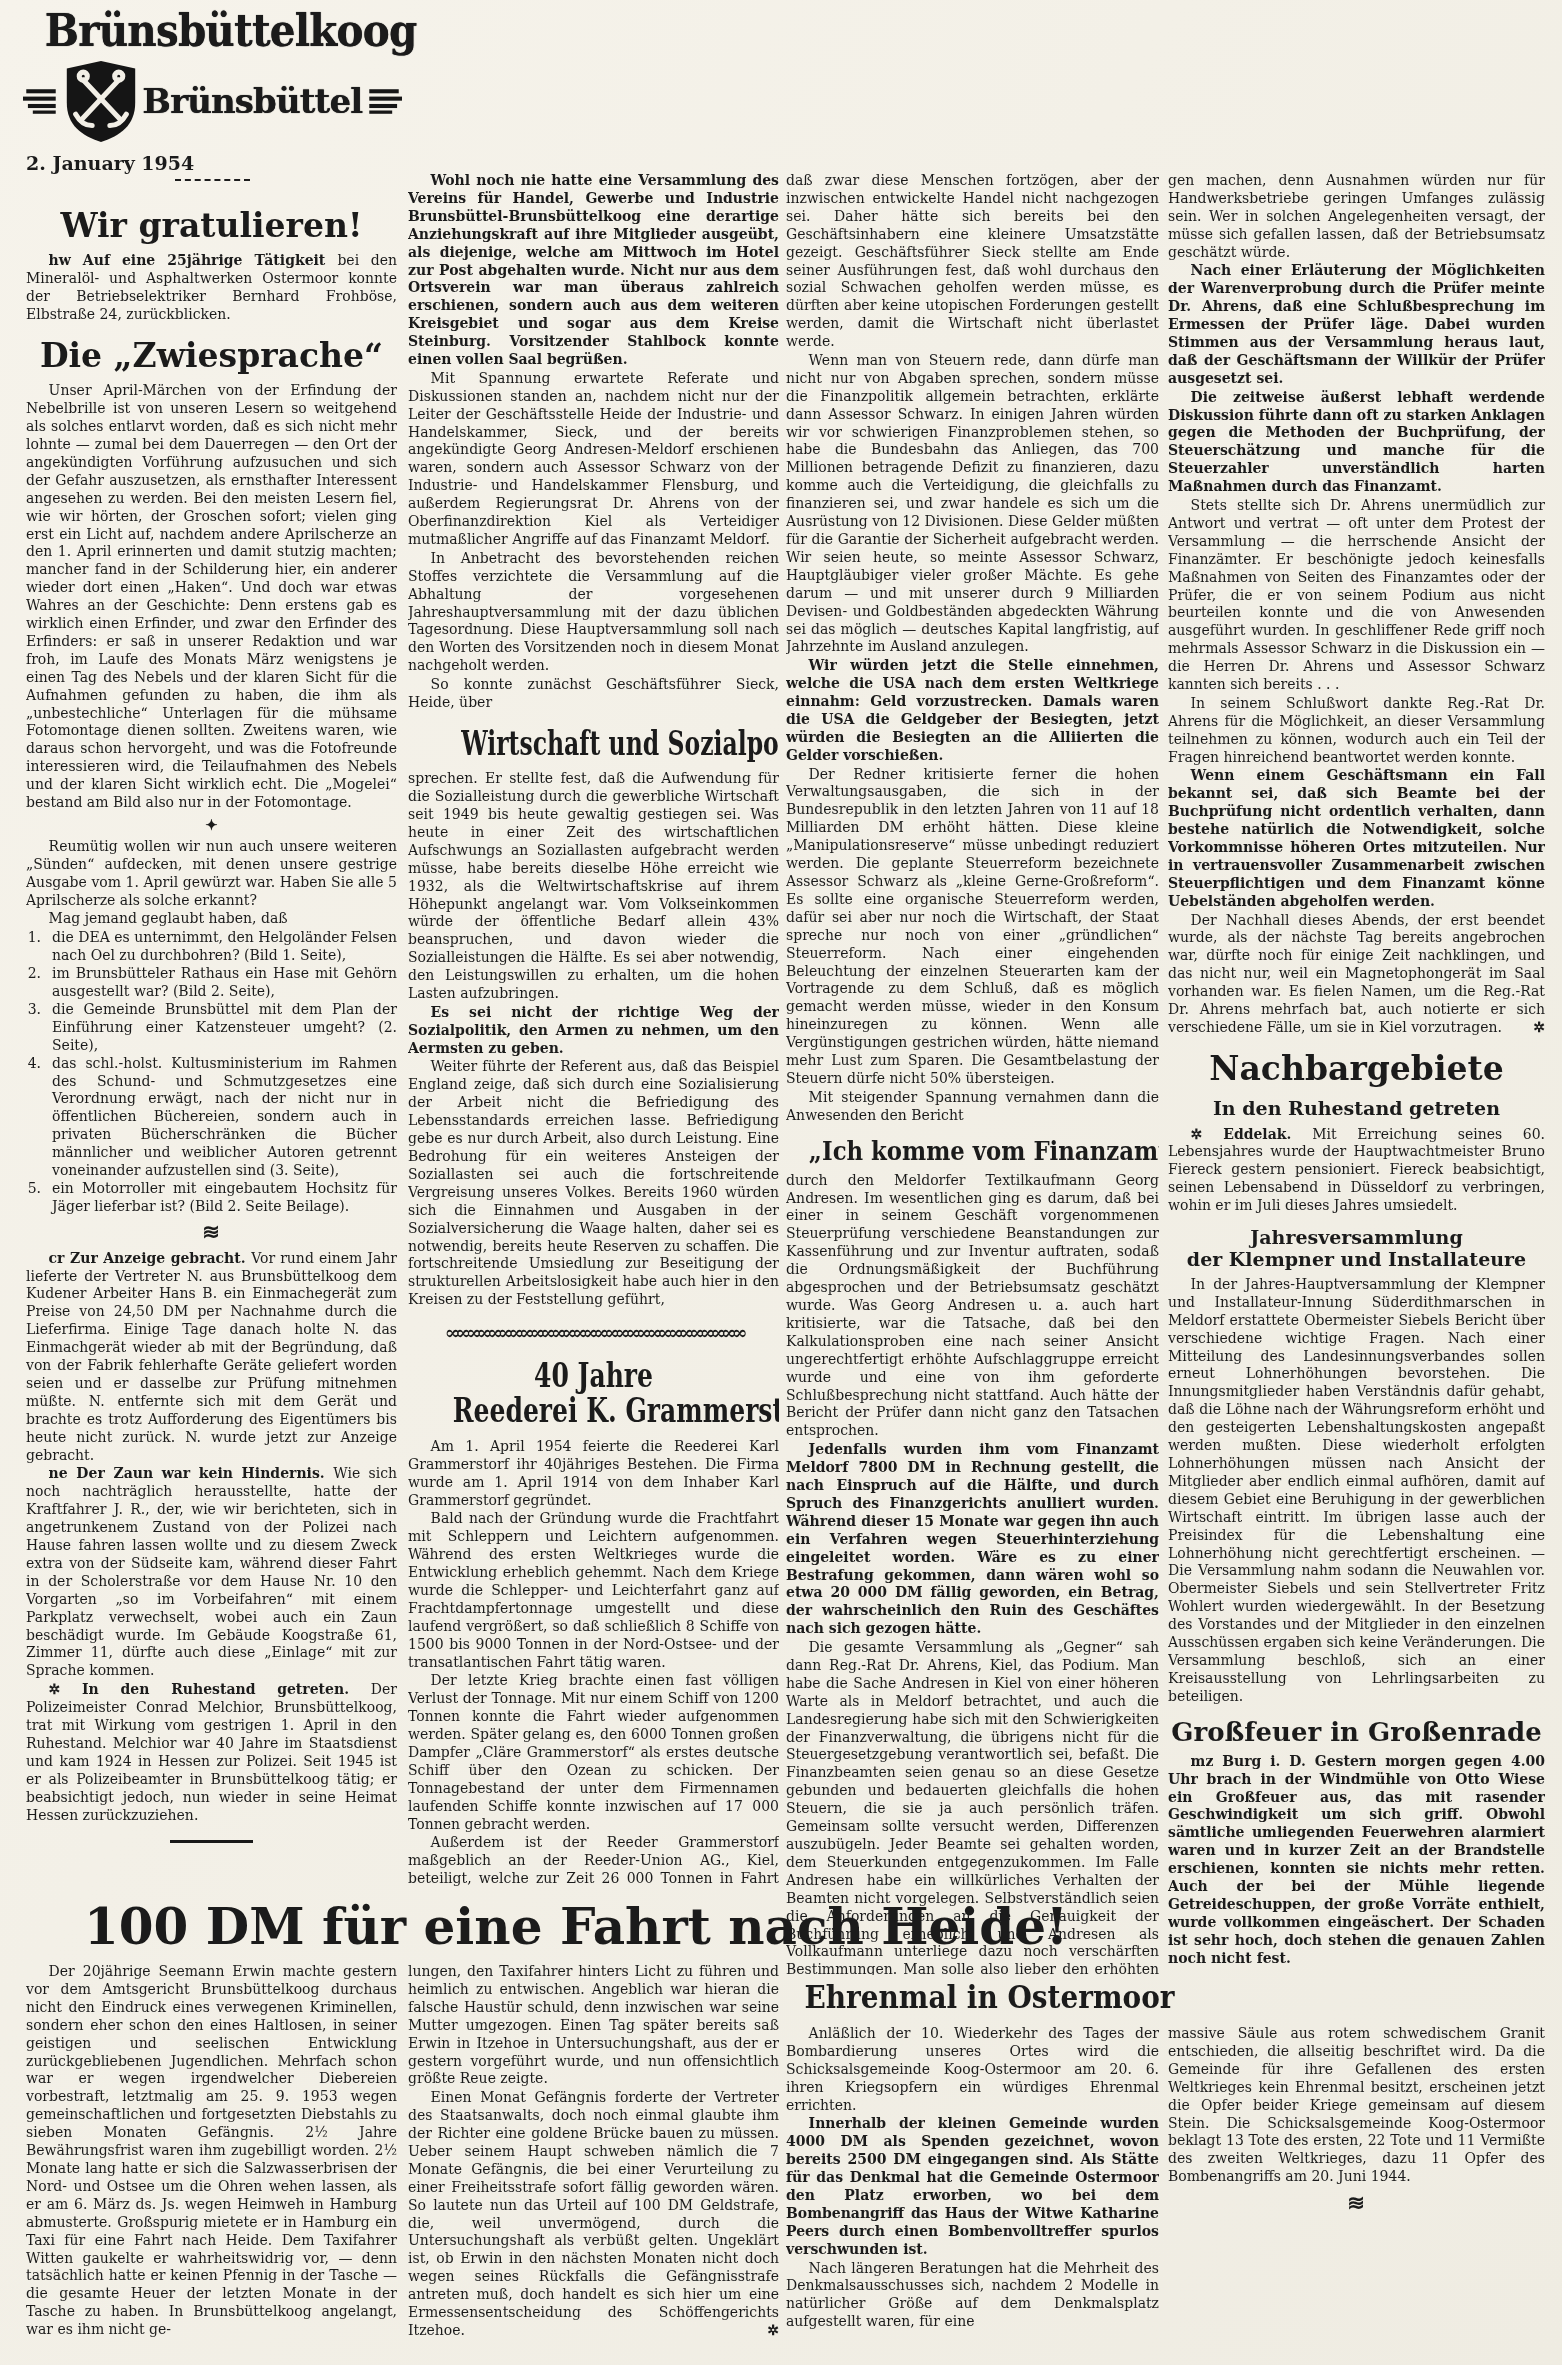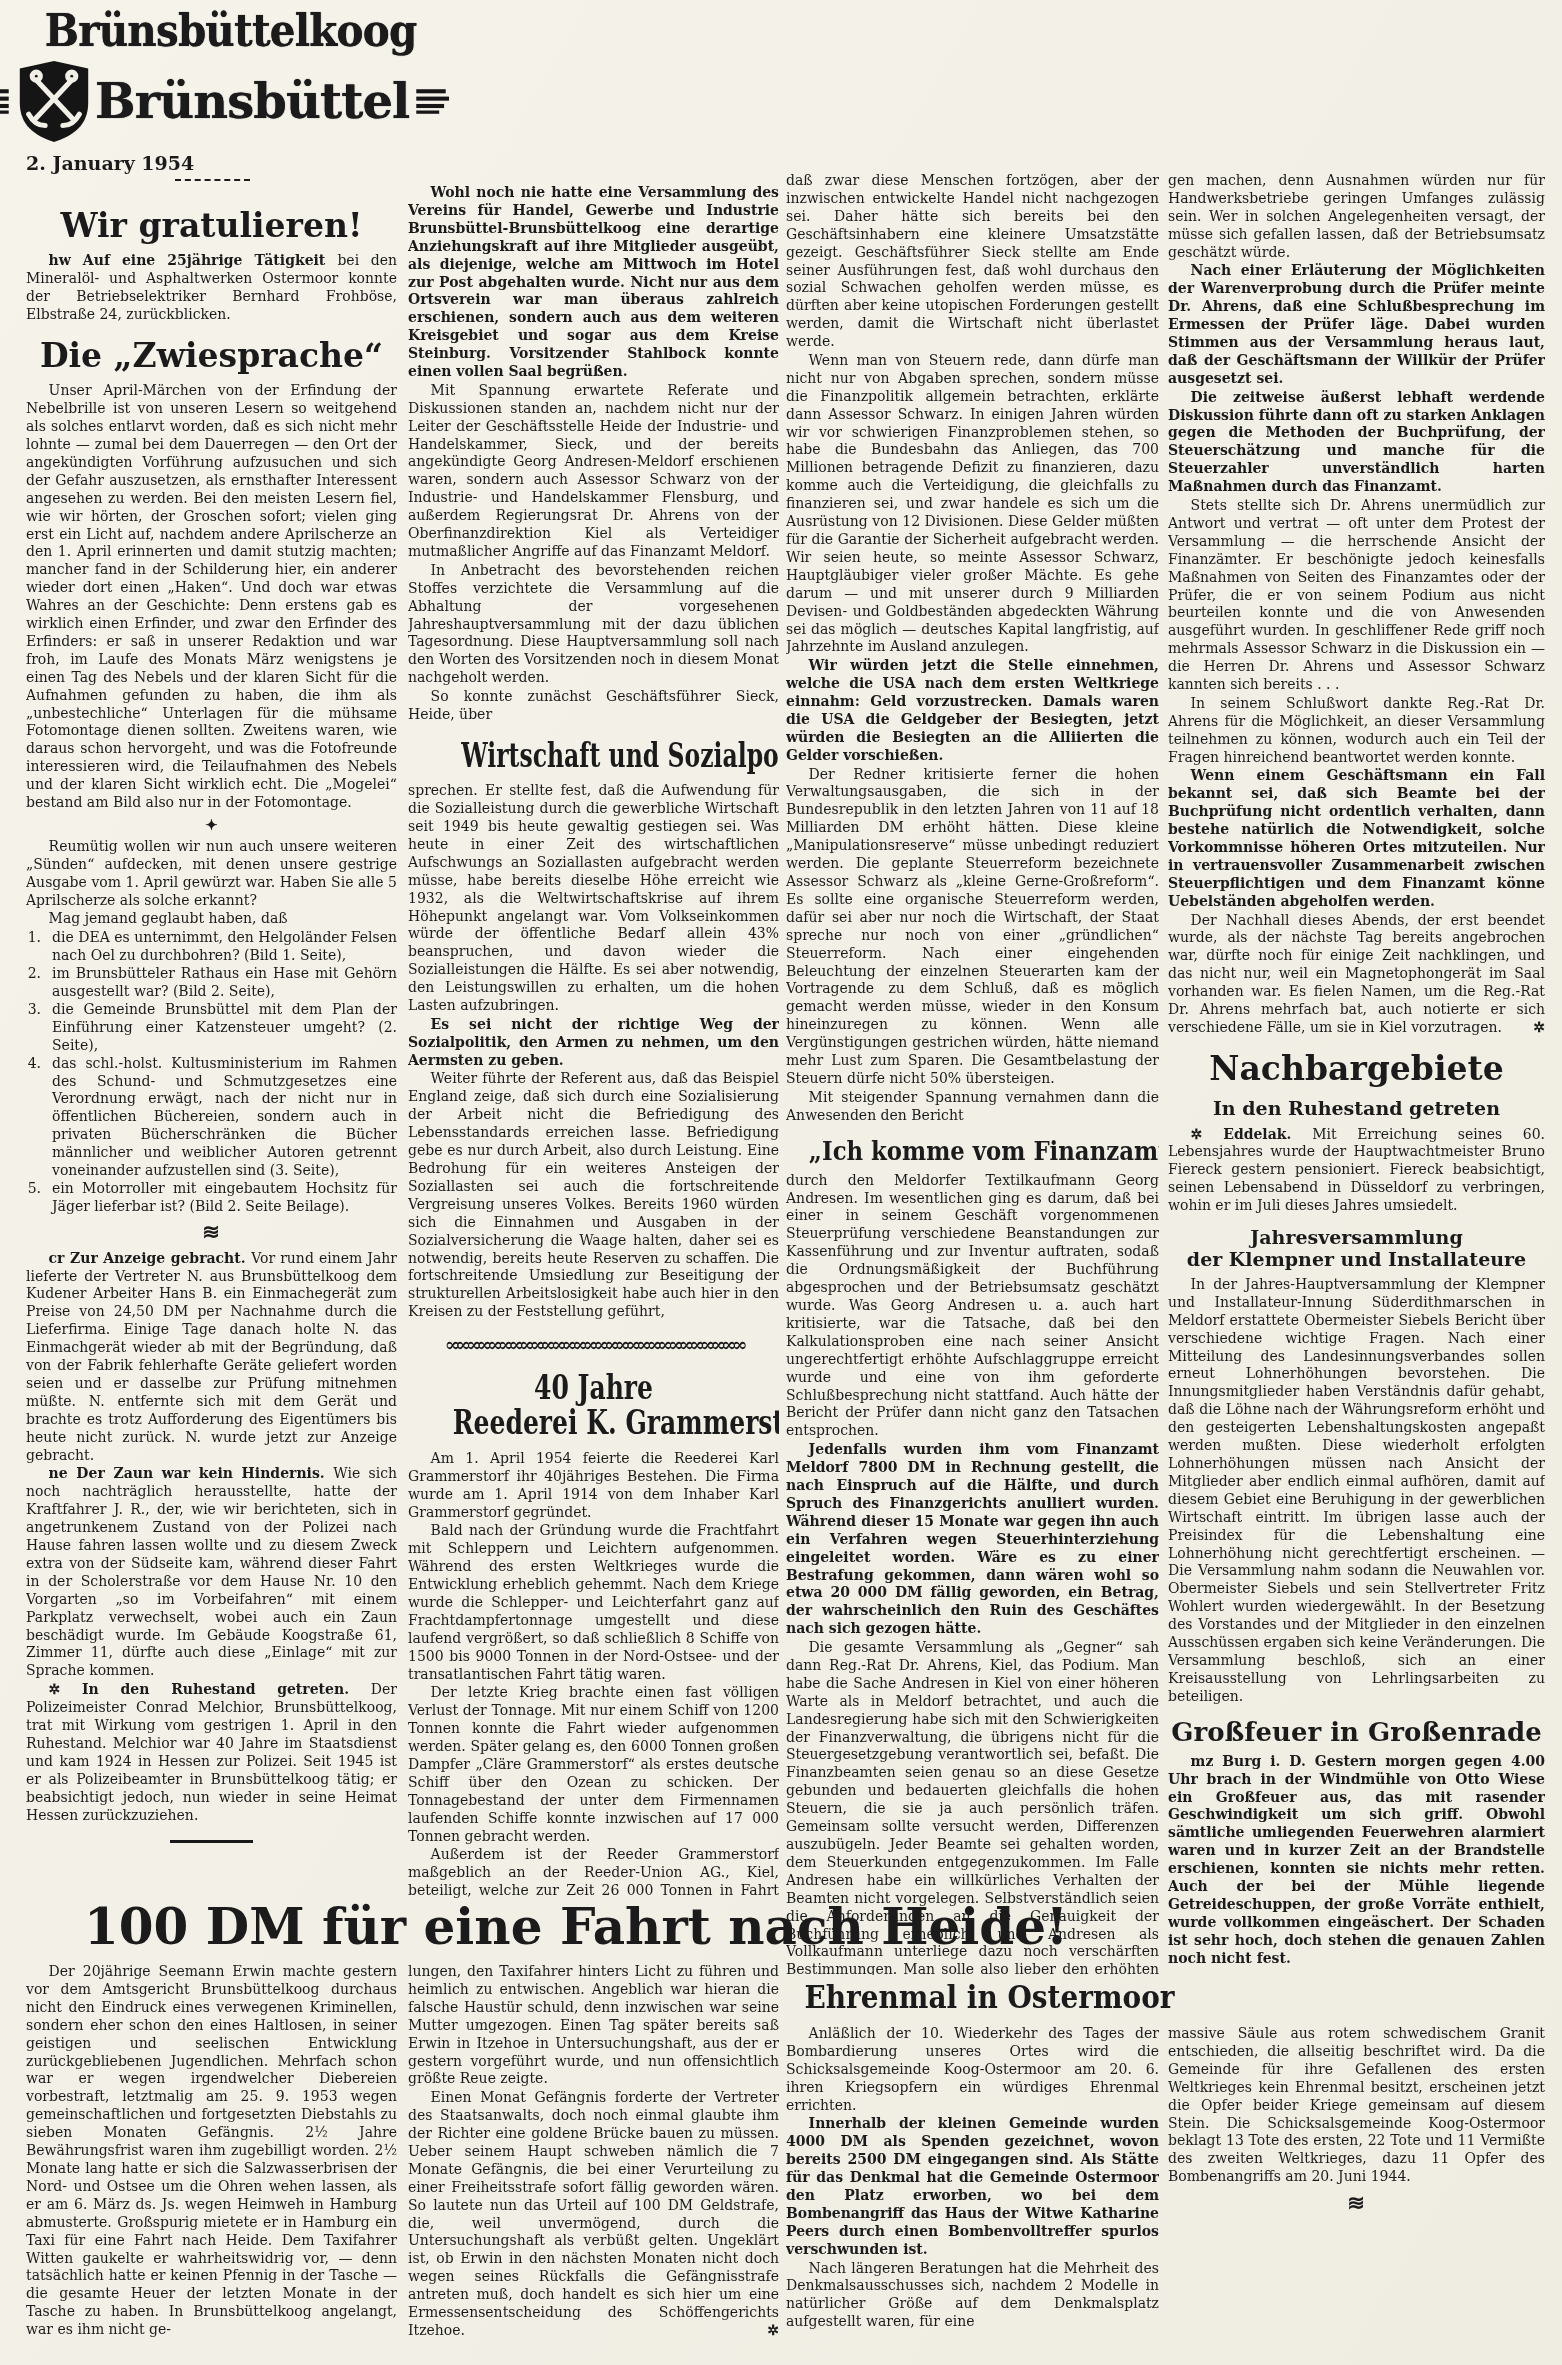--- a/index.html
+++ b/index.html
@@ -3,21 +3,21 @@
 <meta charset="utf-8">
 <style>
   html,body{margin:0;padding:0;background:#777;}
   .page{position:relative;width:1562px;height:2366px;margin:0 auto;overflow:hidden;
         background:linear-gradient(120deg,#f6f3eb 0%,#f3f0e7 40%,#efece2 100%);
         font-family:"DejaVu Serif","Liberation Serif",serif;color:#1b1b1b;}
   
   .masthead{position:absolute;left:26px;top:4px;width:373px;text-align:left;}
   .mast-line1{font-size:45px;font-weight:bold;letter-spacing:-0.9px;text-shadow:0 0 0.9px #111;}
   .mast-row{display:flex;align-items:center;justify-content:center;gap:3.5px;margin-top:1.7px;}
-  .mast-line2{font-size:48px;font-weight:bold;letter-spacing:-0.9px;text-shadow:0 0 0.9px #111;}
+  .mast-line2{font-size:34px;font-weight:bold;letter-spacing:-0.9px;text-shadow:0 0 0.9px #111;}
   .mast-date{font-size:19px;font-weight:bold;margin-top:8.7px;}
   .date-rule{width:75px;border-top:2.6px dashed #1d1d1d;margin:4.3px auto 0;}
   .flourish svg,.shield svg{display:block;}
   .flourish.r{transform:scaleX(-1);}
   
   .headline{position:absolute;left:408px;top:5.2px;width:1137px;text-align:center;}
   .title{font-size:64px;font-weight:bold;line-height:1.04;letter-spacing:0.9px;}
   .subtitle{font-size:25px;font-weight:bold;margin-top:7px;}
   
   .col{position:absolute;overflow:hidden;text-align:justify;font-size:14px;line-height:1.28;}
@@ -33,21 +33,21 @@
   .fit{white-space:pre;}
   .sep{text-align:center;margin:3.5px 0;font-weight:bold;}
   .sep-star{font-size:14.8px;}
   .sep-wave{font-size:21px;letter-spacing:0.9px;}
   .sep-braid{font-size:19px;letter-spacing:-5.2px;white-space:nowrap;overflow:hidden;margin:10.4px 0;}
   .sep-rule{height:0;border-top:3.5px solid #181818;width:83px;margin:15.6px auto 12px;}
   ol{margin:0;padding:0;counter-reset:li;}
   ol li{list-style:none;counter-increment:li;padding-left:26px;position:relative;text-align:justify;}
   ol li::before{content:counter(li) ".";position:absolute;left:1.7px;}
   #col1{left:26px;top:194px;width:371px;height:1688px;}
-  #col2{left:408px;top:172px;width:371px;height:1716px;margin-top:12px;}
+  #col2{left:408px;top:172px;width:371px;height:1716px;}
   #col3{left:786px;top:172px;width:373px;height:1803px;}
   #col4{left:1168px;top:172px;width:377px;height:1803px;}
   .big-title{position:absolute;font-weight:bold;text-align:center;}
   #bl-title{left:26px;top:1897px;width:1100px;font-size:50px;}
   #bl-a{left:26px;top:1963px;width:371px;height:403px;}
   #bl-b{left:408px;top:1963px;width:371px;height:403px;}
   #eh-title{left:786px;top:1979px;width:373px;font-size:31px;}
   #eh-a{left:786px;top:2025px;width:373px;height:340px;}
   #eh-b{left:1168px;top:2025px;width:377px;height:340px;}
 </style>

